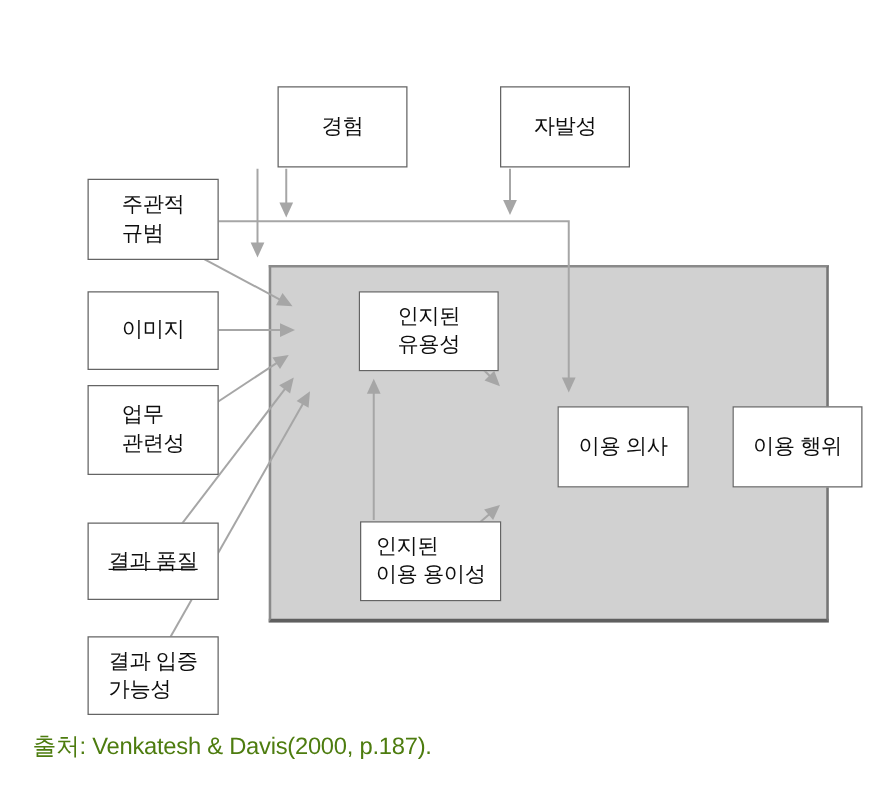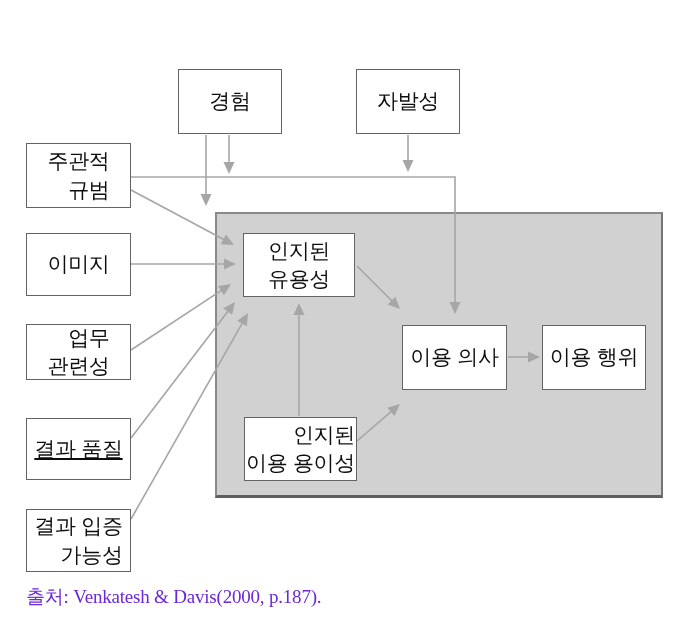--- a/index.html
+++ b/index.html
@@ -23,24 +23,23 @@
     font-weight: 500;
     color: #1f1f1f;
     letter-spacing: -0.5px;
     white-space: nowrap;
   }
   .figure-caption {
     position: absolute;
     left: 26px;
     top: 584px;
     font-size: 19px;
-    color: #6d28d9;
+    color: #4d7c0f;
     letter-spacing: -0.2px;
     white-space: nowrap;
-    font-family: Liberation Serif, serif;
   }
   .container-box {
     position: absolute;
     box-sizing: border-box;
     background: #d1d1d1;
     border: 2px solid #8a8a8a;
     border-bottom: 3px solid #5f5f5f;
     border-right-color: #757575;
     z-index: 0;
   }
@@ -52,27 +51,28 @@
     pointer-events: none;
   }
   .node {
     position: absolute;
     box-sizing: border-box;
     background: #ffffff;
     border: 1.5px solid #646464;
     display: flex;
     align-items: center;
     justify-content: center;
-    text-align: right;
-    font-size: 21px;
+    text-align: left;
+    font-size: 17px;
     line-height: 1.35;
     color: #0d0d0d;
     white-space: pre-line;
     letter-spacing: -0.3px;
     z-index: 2;
+    margin-left: 44px;
   }
 </style>
 </head>
 <body>
 
 <div class="canvas">
 
   <div id="container-box" class="container-box" style="left: 215px; top: 212px; width: 448px; height: 286px; background: rgb(209, 209, 209);"></div>
 
   <svg id="edge-layer" width="697" height="629">
@@ -129,21 +129,21 @@
         <polygon points="540,357 528,362.5 528,351.5" fill="#a6a6a6"></polygon>
       </g>
     </svg>
 
   <div id="nodes">
       <div class="node" style="left: 178px; top: 69px; width: 104px; height: 65px;">경험</div>
       <div class="node" style="left: 356px; top: 69px; width: 104px; height: 65px;">자발성</div>
       <div class="node" style="left: 26px; top: 143px; width: 105px; height: 65px;">주관적
 규범</div>
       <div class="node" style="left: 26px; top: 233px; width: 105px; height: 63px;">이미지</div>
-      <div class="node" style="left: 26px; top: 324px; width: 105px; height: 56px;">업무
+      <div class="node" style="left: 26px; top: 308px; width: 105px; height: 72px;">업무
 관련성</div>
       <div class="node" style="left: 26px; top: 418px; width: 105px; height: 62px; text-decoration: underline;">결과 품질</div>
       <div class="node" style="left: 26px; top: 509px; width: 105px; height: 63px;">결과 입증
 가능성</div>
       <div class="node" style="left: 243px; top: 233px; width: 112px; height: 64px;">인지된
 유용성</div>
       <div class="node" style="left: 244px; top: 417px; width: 113px; height: 64px;">인지된
 이용 용이성</div>
       <div class="node" style="left: 402px; top: 325px; width: 105px; height: 65px;">이용 의사</div>
       <div class="node" style="left: 542px; top: 325px; width: 104px; height: 65px;">이용 행위</div>

